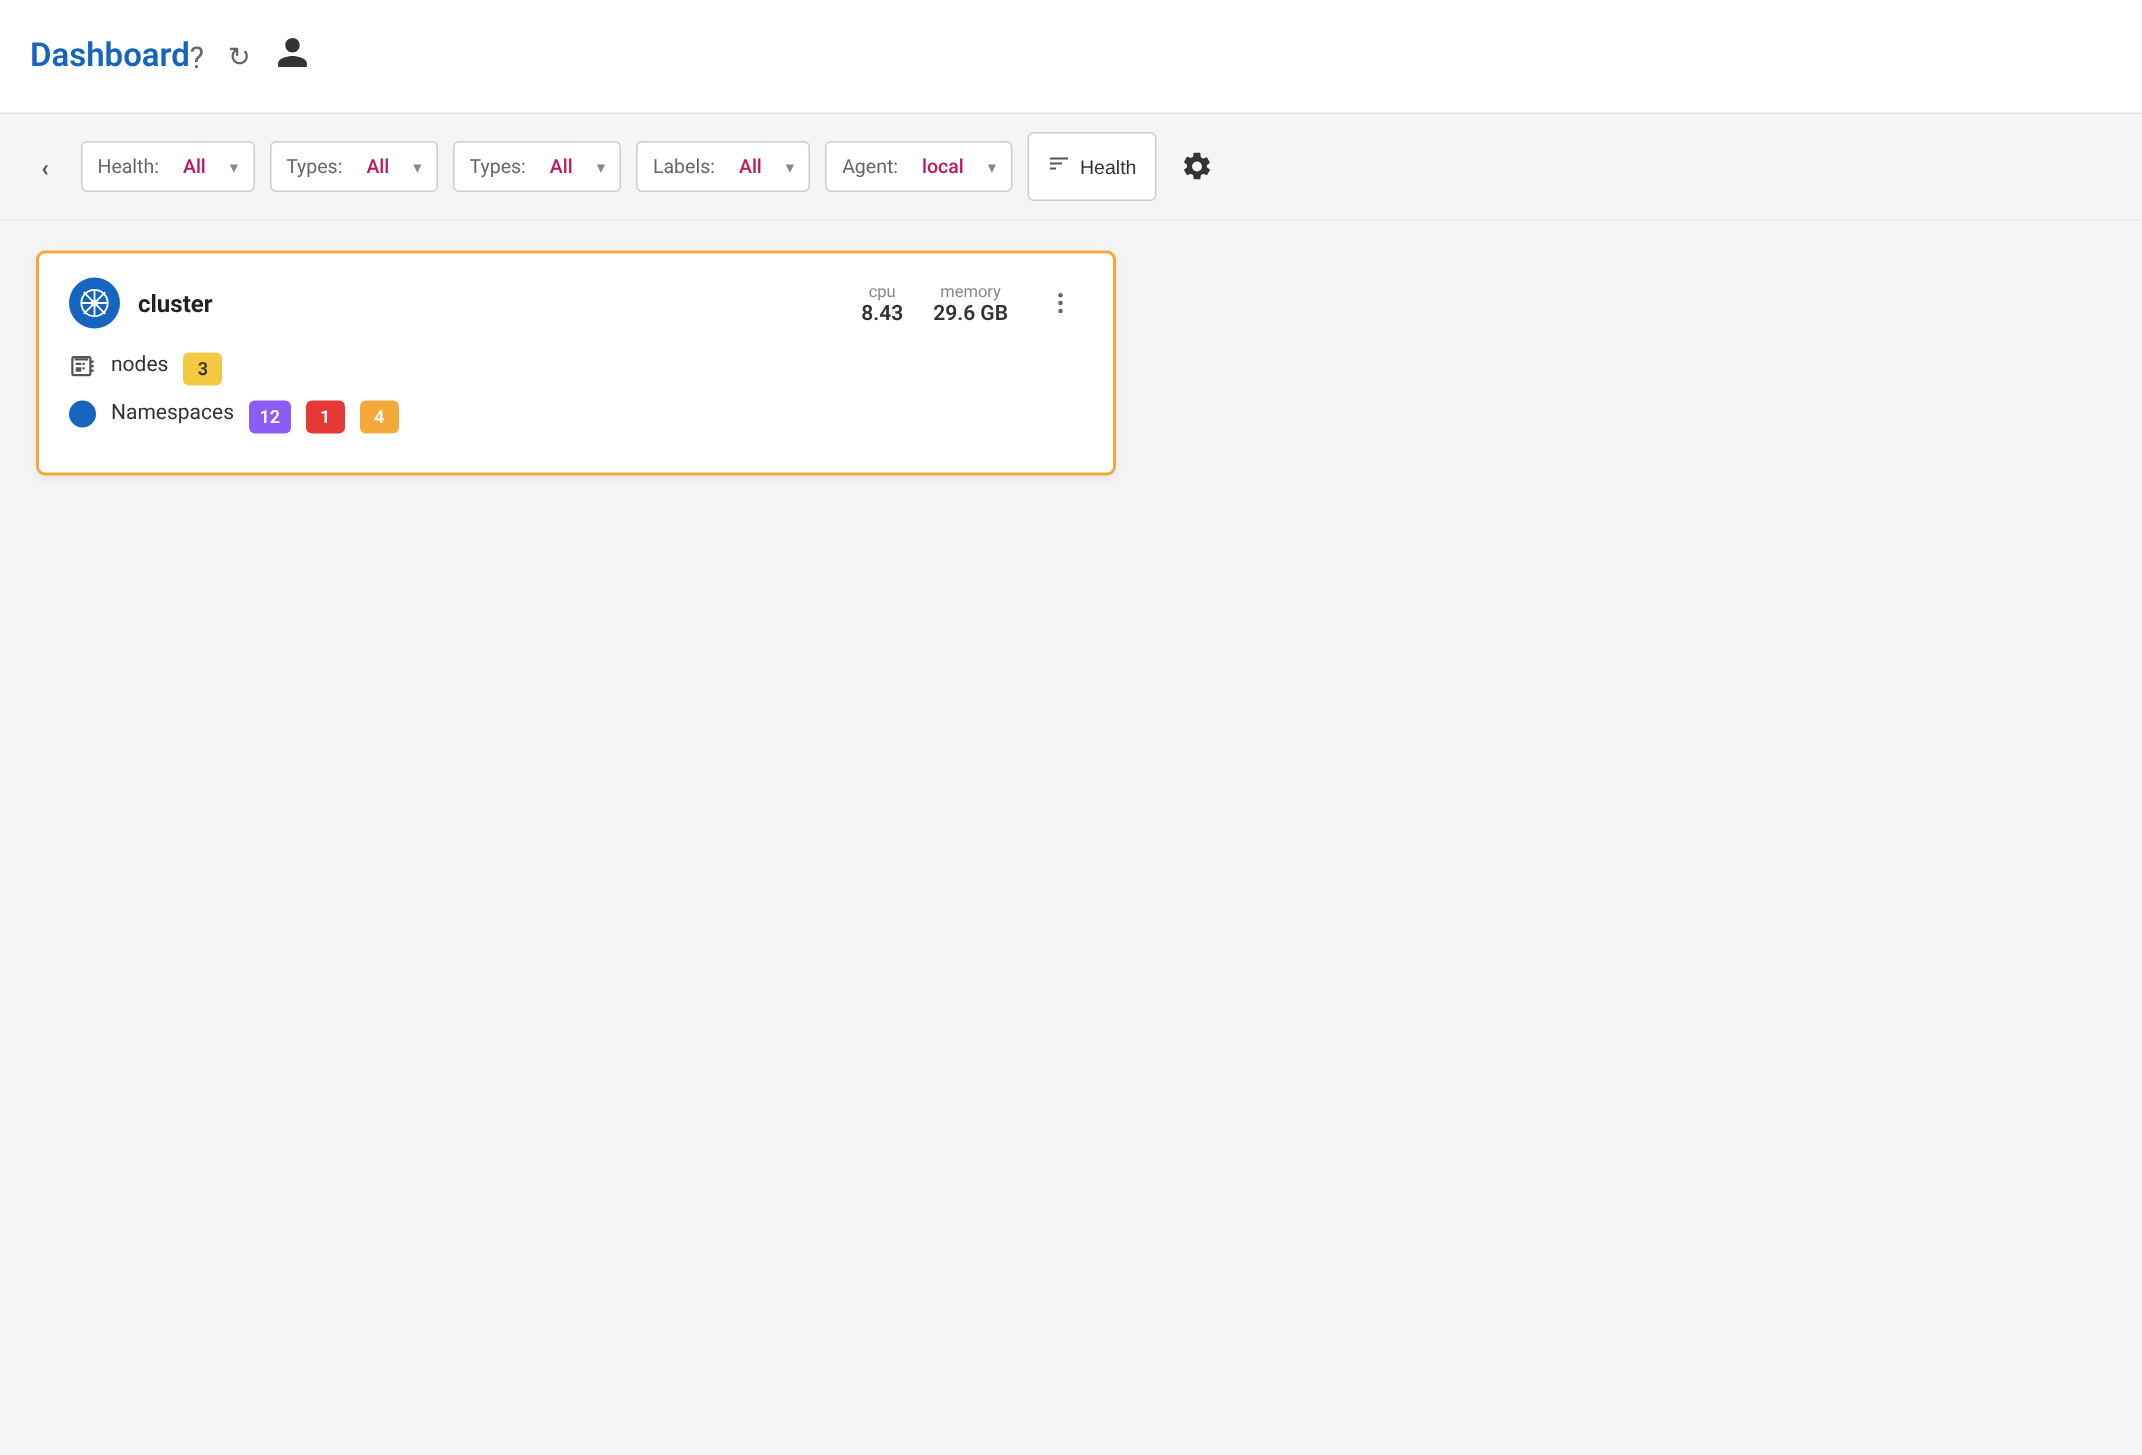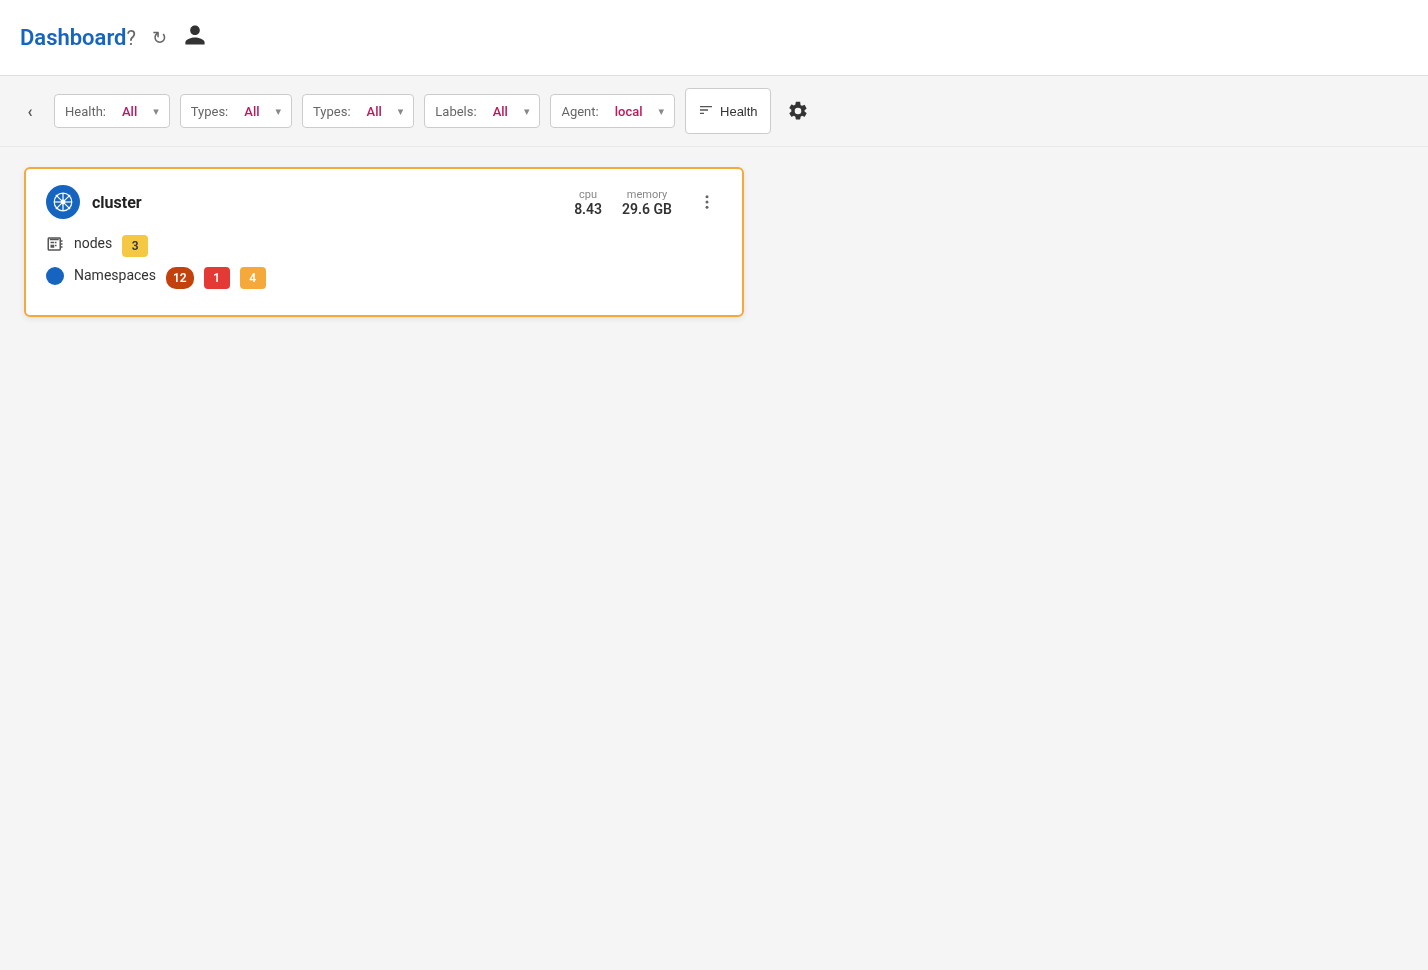--- a/index.html
+++ b/index.html
@@ -202,21 +202,21 @@
       justify-content: center;
       min-width: 26px;
       height: 22px;
       padding: 0 7px;
       border-radius: 4px;
       font-size: 12px;
       font-weight: 600;
       color: #333;
     }
     .badge-yellow { background: #f4c842; }
-    .badge-green { background: #c2410c; color: #fff; border-radius: 10px; }
+    .badge-green { background: #8b5cf6; color: #fff; }
     .badge-red { background: #e53935; color: #fff; }
     .badge-orange { background: #f4a93a; color: #fff; }
 
     
     .ns-icon {
       width: 18px;
       height: 18px;
       background: #1565c0;
       border-radius: 50%;
       display: inline-block;

